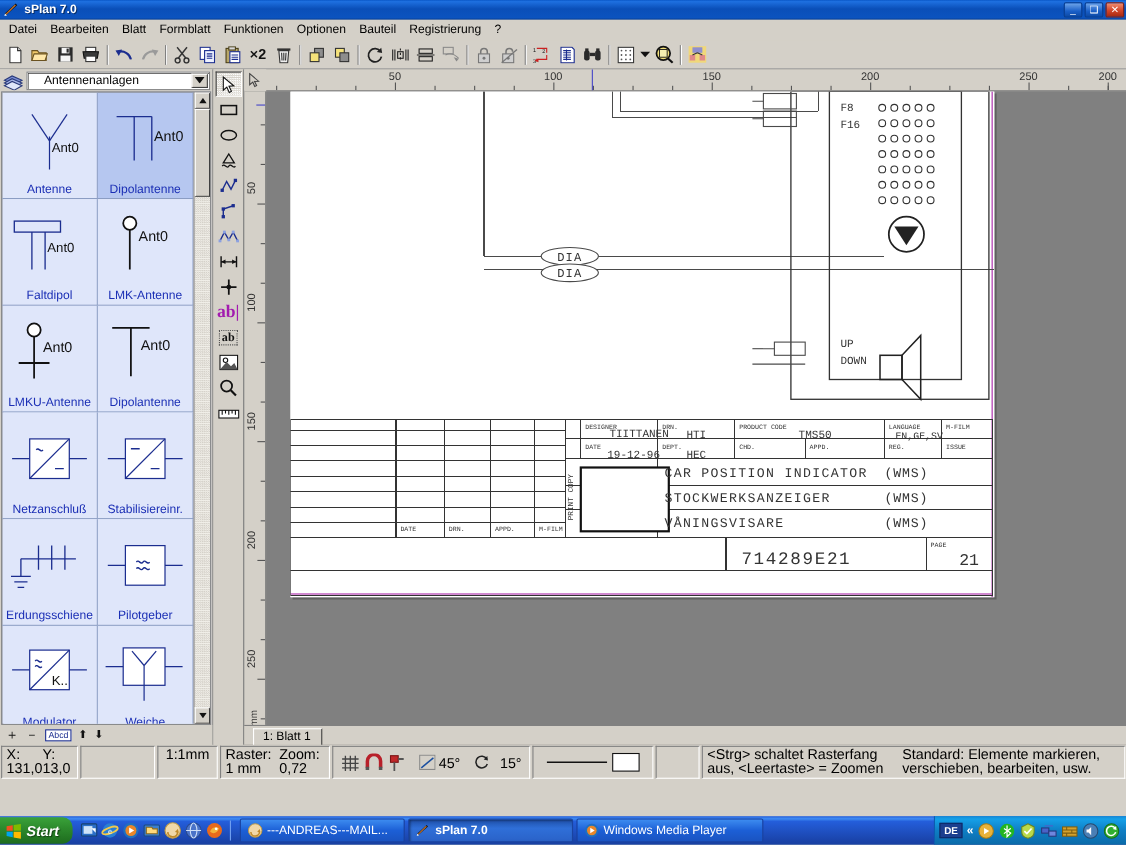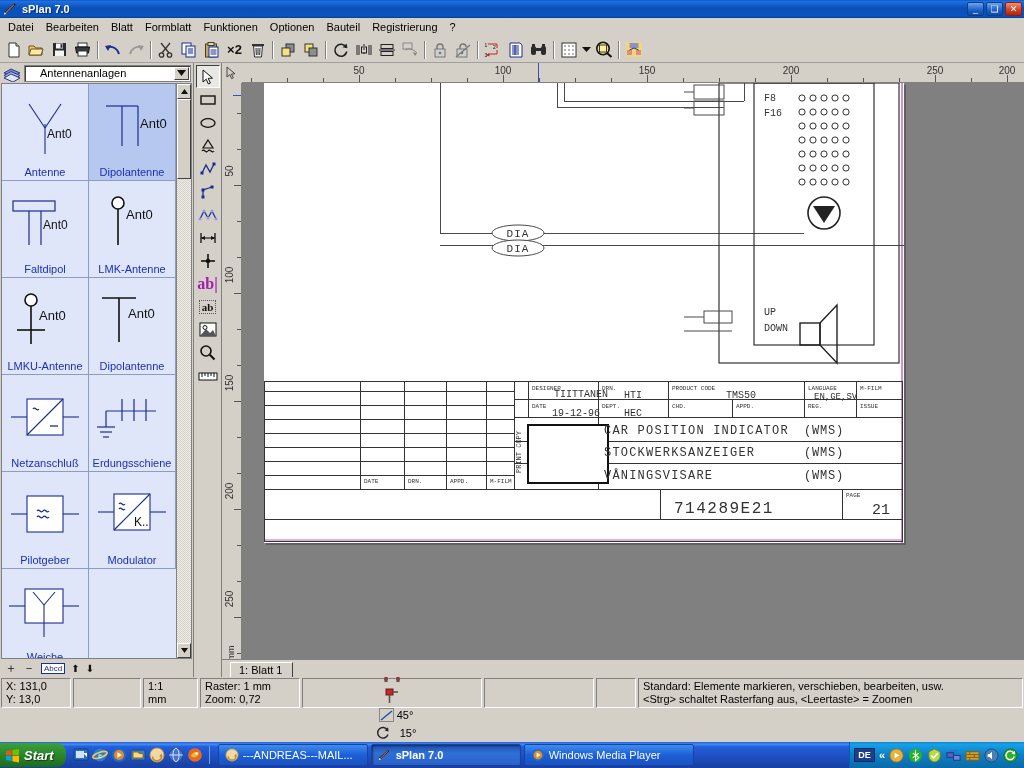--- a/index.html
+++ b/index.html
@@ -211,22 +211,22 @@
   }
 
   
   .statusbar {
     height:32px; background:#d4d0c8; display:flex; align-items:stretch;
     padding:1px 1px; gap:2px;
   }
   .sfield {
     border:1px solid #808080; border-right-color:#fff; border-bottom-color:#fff;
     background:#d4d0c8;
-    display:flex; flex-direction:column; justify-content:center;
-    padding:0 4px; font-size:11px; line-height:13px;
+    display:flex; justify-content:center;
+    padding:0 4px; font-size:13px; line-height:13px;
   }
   .sfield.center { }
   .sicons { display:flex; align-items:center; gap:4px; padding:12px 6px; }
 
   
   .taskbar {
     position:absolute; left:0; bottom:0; width:1024px; height:26px;
     background: linear-gradient(to bottom,#245edb 0%, #3f8cf3 9%, #245edb 18%, #1941a5 92%, #1941a5 100%);
     display:flex; align-items:center;
   }
@@ -630,20 +630,35 @@
                   <line x1="6" y1="28" x2="22" y2="28"></line>
                   <line x1="58" y1="28" x2="74" y2="28"></line>
                   <path d="M28 20c2-3 4 3 6 0" stroke-width="1.3"></path>
                   <line x1="45" y1="37" x2="53" y2="37" stroke-width="1.3"></line>
                 </g>
               </svg>
             </div>
             <div class="lbl">Netzanschluß</div>
           </div>
 
+          <div class="libcell">
+            <div class="sym">
+              <svg width="80" height="58" viewBox="0 0 80 58">
+                <g stroke="#1b2d8f" fill="none" stroke-width="1.1">
+                  <rect x="22" y="10" width="36" height="36" fill="#fff"></rect>
+                  <line x1="22" y1="46" x2="58" y2="10"></line>
+                  <line x1="6" y1="28" x2="22" y2="28"></line>
+                  <line x1="58" y1="28" x2="74" y2="28"></line>
+                  <line x1="27" y1="19" x2="35" y2="19" stroke-width="1.3"></line>
+                  <line x1="45" y1="37" x2="53" y2="37" stroke-width="1.3"></line>
+                </g>
+              </svg>
+            </div>
+            <div class="lbl">Stabilisiereinr.</div>
+          </div>
 
           <div class="libcell">
             <div class="sym">
               <svg width="80" height="58" viewBox="0 0 80 58">
                 <g stroke="#1b2d8f" fill="none" stroke-width="1.2">
                   <line x1="14" y1="22" x2="64" y2="22"></line>
                   <line x1="30" y1="10" x2="30" y2="32"></line>
                   <line x1="42" y1="10" x2="42" y2="32"></line>
                   <line x1="54" y1="10" x2="54" y2="32"></line>
                   <line x1="14" y1="22" x2="14" y2="38"></line>
@@ -1155,22 +1170,22 @@
     <div class="sfield sicons" style="width:110px">
       <svg width="55" height="8" viewBox="0 0 55 8">
           <line x1="0" y1="4" x2="55" y2="4" stroke="#111" stroke-width="1.4"></line>
         </svg>
       <svg width="26" height="18" viewBox="0 0 26 18">
           <rect x="1" y="1" width="24" height="16" fill="#fff" stroke="#111"></rect>
         </svg>
     </div>
     <div class="sfield" style="width:40px"></div>
     <div class="sfield" style="flex:1">
+      <span>&lt;Strg&gt; schaltet Rasterfang aus, &lt;Leertaste&gt; = Zoomen</span>
       <span>Standard: Elemente markieren, verschieben, bearbeiten, usw.</span>
-      <span>&lt;Strg&gt; schaltet Rasterfang aus, &lt;Leertaste&gt; = Zoomen</span>
     </div>
   </div>
 
   <div class="taskbar">
     <div class="startbtn">
       <span>
         <svg width="15" height="15" viewBox="0 0 15 15">
           <path d="M1 3.2 6.6 2.2v5.1H1z" fill="#f25022"></path>
           <path d="M7.4 2.05 14 1v6.3H7.4z" fill="#7fba00"></path>
           <path d="M1 8.1h5.6v5L1 12z" fill="#00a4ef"></path>

